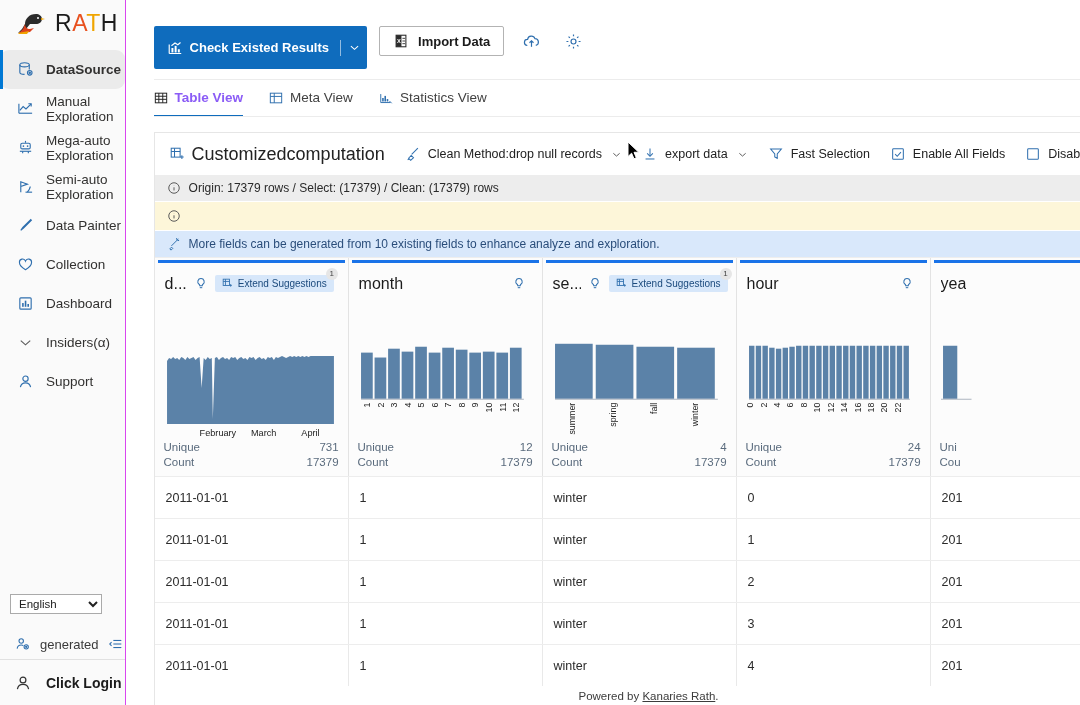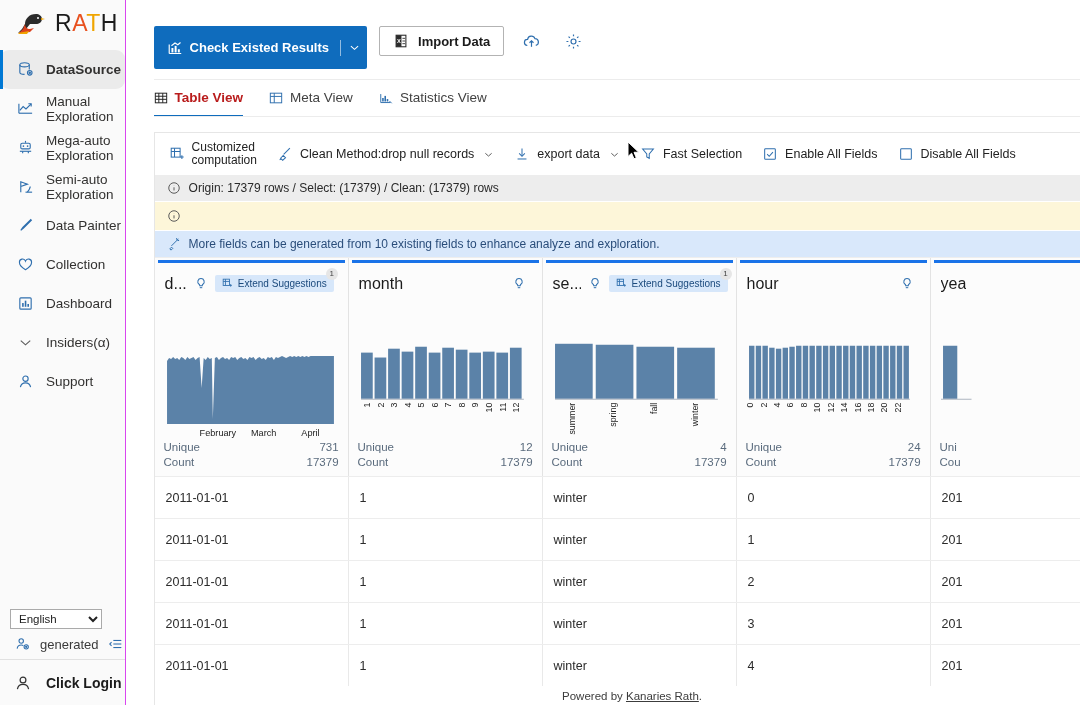--- a/index.html
+++ b/index.html
@@ -34,21 +34,21 @@
     position: relative;
     border-radius: 9px;
   }
   .navitem .ico { width: 18px; height: 18px; display: flex; align-items: center; justify-content: center; flex: 0 0 18px; }
   .navitem.active { background: #ebebeb; font-weight: 600; }
   .navitem.active::before {
     content: ""; position: absolute; left: 0; top: 0; bottom: 0; width: 3px; background: #0078d4;
   }
 
   .sidebar-bottom { margin-top: auto; }
-  .lang-row { padding: 0 0 0 10px; margin-bottom: 0; }
+  .lang-row { padding: 0 0 0 10px; margin-bottom: 15px; }
   .lang-select {
     width: 92px; height: 20px; font-size: 11.5px;
     font-family: "Liberation Sans", sans-serif;
     border: 1px solid #aaa; background: #fff; color: #222;
     padding-left: 4px;
   }
   .pref-row {
     display: flex; align-items: center; gap: 9px; padding-left: 14px;
     height: 30px; font-size: 13px; color: #3a3a3a; cursor: pointer;
   }
@@ -79,33 +79,33 @@
     font-family: "Liberation Sans", sans-serif;
   }
   .icon-btn {
     width: 30px; height: 30px; display: flex; align-items: center; justify-content: center;
     cursor: pointer; background: transparent; border: none;
   }
   .topbar-rule { position: absolute; left: 28px; right: 13px; top: 79px; height: 1px; background: #ececec; }
 
   .tabs { display: flex; gap: 26px; padding-left: 28px; height: 39px; align-items: center; position: relative; }
   .tab { display: flex; align-items: center; gap: 7px; font-size: 13.5px; color: #424242; cursor: pointer; height: 39px; }
-  .tab.active { color: #b91c1c; font-weight: 700; position: relative; }
+  .tab.active { color: #8b5cf6; font-weight: 700; position: relative; }
   .tab.active::after {
     content: ""; position: absolute; left: 0; right: 0; bottom: 0; height: 2.5px; background: #0f6cbd;
   }
   .tabs-rule { position: absolute; left: 28px; right: 13px; bottom: 0; height: 1px; background: #ececec; }
 
   .panel { margin: 15px 13px 0 28px; border: 1px solid #e6e6e6; border-bottom: none; flex: 1; display: flex; flex-direction: column; min-height: 0; }
 
   .cmdbar { height: 42px; display: flex; align-items: center; gap: 0; padding: 0 4px; font-size: 12.5px; color: #222; }
   .cmd {
     display: flex; align-items: center; gap: 7px; padding: 0 10px; height: 38px; cursor: pointer; white-space: nowrap;
   }
-  .cmd .two-line { display: flex; flex-direction: column; line-height: 13px; font-size: 12px; }
+  .cmd .two-line { display: flex; flex-direction: row; line-height: 13px; font-size: 18px; text-align: center; }
   .chev { font-size: 9px; color: #555; margin-left: 2px; }
 
   .info-strip {
     height: 26px; background: #ededed; display: flex; align-items: center; gap: 8px;
     padding-left: 12px; font-size: 12px; color: #2a2a2a;
   }
   .warn-strip {
     height: 29px; background: #fdf6d9; display: flex; align-items: center; gap: 8px;
     padding-left: 12px; font-size: 12px; color: #2a2a2a; border-top: 1px solid #fff;
   }

